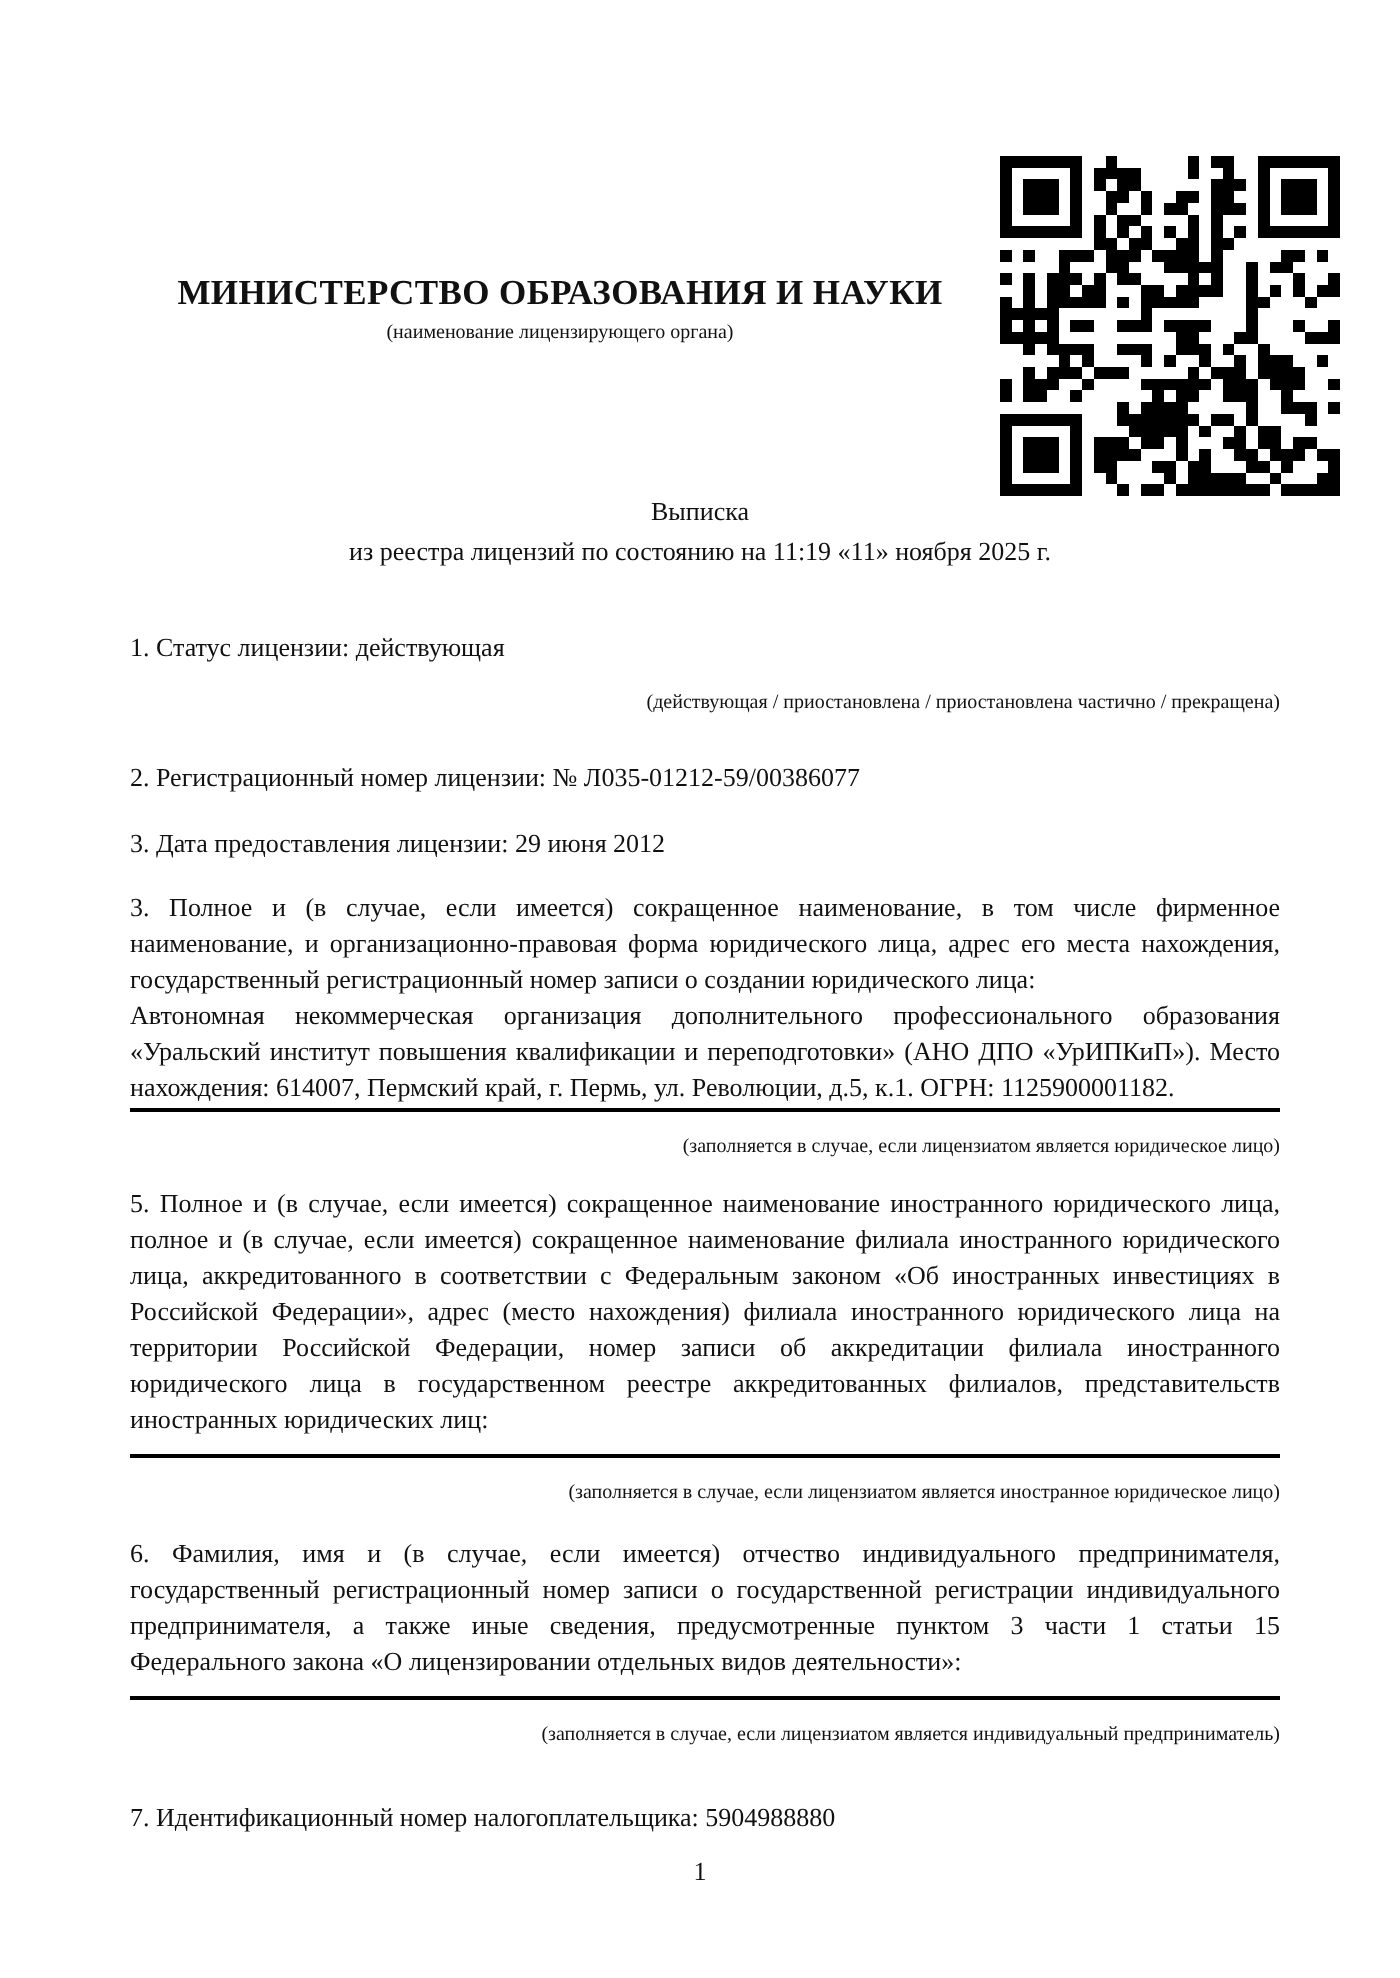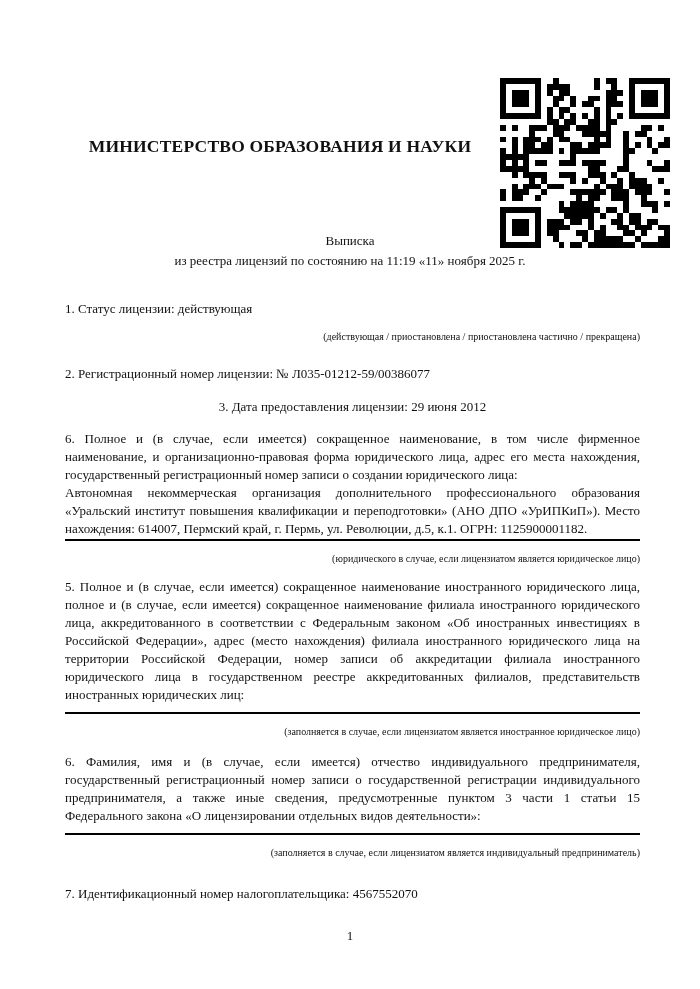--- a/index.html
+++ b/index.html
@@ -44,21 +44,21 @@
     text-align: center;
     line-height: 20px;
   }
   .content {
     margin: 0 60px 16px 65px; 
   }
   .field { margin: 0; line-height: 20px; }
   .para  { margin: 0; text-align: justify; line-height: 18px; }
   .f-status  { margin-top: 28px; }
   .f-reg     { margin-top: 20px; }
-  .f-date    { margin-top: 13px; text-align: center; }
+  .f-date    { margin-top: 13px; }
   .f-org-q   { margin-top: 13px; }
   .f-org-a   { margin-top: 0; }
   .f-foreign-q { margin-top: 12px; }
   .f-ent-q   { margin-top: 14px; }
   .f-inn     { margin-top: 24px; }
   .fill-line {
     border: none;
     border-top: 2px solid #000000;
     margin: 1px 0 2px 0;
   }
@@ -488,48 +488,49 @@
       <rect x="22" y="28" width="1" height="1"></rect>
       <rect x="24" y="28" width="1" height="1"></rect>
       <rect x="25" y="28" width="1" height="1"></rect>
       <rect x="26" y="28" width="1" height="1"></rect>
       <rect x="27" y="28" width="1" height="1"></rect>
       <rect x="28" y="28" width="1" height="1"></rect>
     </svg>
 
   <header class="ministry">
     <div class="m-line">МИНИСТЕРСТВО ОБРАЗОВАНИЯ И НАУКИ</div>
+    <div class="caption">(наименование лицензирующего органа)</div>
   </header>
 
   <div class="title-block">
     <div>Выписка</div>
     <div>из реестра лицензий по состоянию на 11:19 «11» ноября 2025 г.</div>
   </div>
 
   <main class="content">
 
     <p class="field f-status">1. Статус лицензии: действующая</p>
     <p class="caption center">(действующая / приостановлена / приостановлена частично / прекращена)</p>
 
     <p class="field f-reg">2. Регистрационный номер лицензии: № Л035-01212-59/00386077</p>
 
     <p class="field f-date">3. Дата предоставления лицензии: 29 июня 2012</p>
 
-    <p class="para f-org-q">6. Полное и (в случае, если имеется) сокращенное наименование, в том числе фирменное наименование, и организационно-правовая форма юридического лица, адрес его места нахождения, государственный регистрационный номер записи о создании юридического лица:</p>
+    <p class="para f-org-q">3. Полное и (в случае, если имеется) сокращенное наименование, в том числе фирменное наименование, и организационно-правовая форма юридического лица, адрес его места нахождения, государственный регистрационный номер записи о создании юридического лица:</p>
     <p class="para f-org-a">Автономная некоммерческая организация дополнительного профессионального образования «Уральский институт повышения квалификации и переподготовки» (АНО ДПО «УрИПКиП»). Место нахождения: 614007, Пермский край, г. Пермь, ул. Революции, д.5, к.1. ОГРН: 1125900001182.</p>
     <hr class="fill-line">
-    <p class="caption center">(юридического в случае, если лицензиатом является юридическое лицо)</p>
+    <p class="caption center">(заполняется в случае, если лицензиатом является юридическое лицо)</p>
 
     <p class="para f-foreign-q">5. Полное и (в случае, если имеется) сокращенное наименование иностранного юридического лица, полное и (в случае, если имеется) сокращенное наименование филиала иностранного юридического лица, аккредитованного в соответствии с Федеральным законом «Об иностранных инвестициях в Российской Федерации», адрес (место нахождения) филиала иностранного юридического лица на территории Российской Федерации, номер записи об аккредитации филиала иностранного юридического лица в государственном реестре аккредитованных филиалов, представительств иностранных юридических лиц:</p>
     <hr class="fill-line gap-before">
     <p class="caption center">(заполняется в случае, если лицензиатом является иностранное юридическое лицо)</p>
 
     <p class="para f-ent-q">6. Фамилия, имя и (в случае, если имеется) отчество индивидуального предпринимателя, государственный регистрационный номер записи о государственной регистрации индивидуального предпринимателя, а также иные сведения, предусмотренные пунктом 3 части 1 статьи 15 Федерального закона «О лицензировании отдельных видов деятельности»:</p>
     <hr class="fill-line gap-before">
     <p class="caption center">(заполняется в случае, если лицензиатом является индивидуальный предприниматель)</p>
 
-    <p class="field f-inn">7. Идентификационный номер налогоплательщика: 4567552070</p>
+    <p class="field f-inn">7. Идентификационный номер налогоплательщика: 5904988880</p>
 
   </main>
 
   <div class="pagenum">1</div>
 
 </div>
 
 </body></html>

